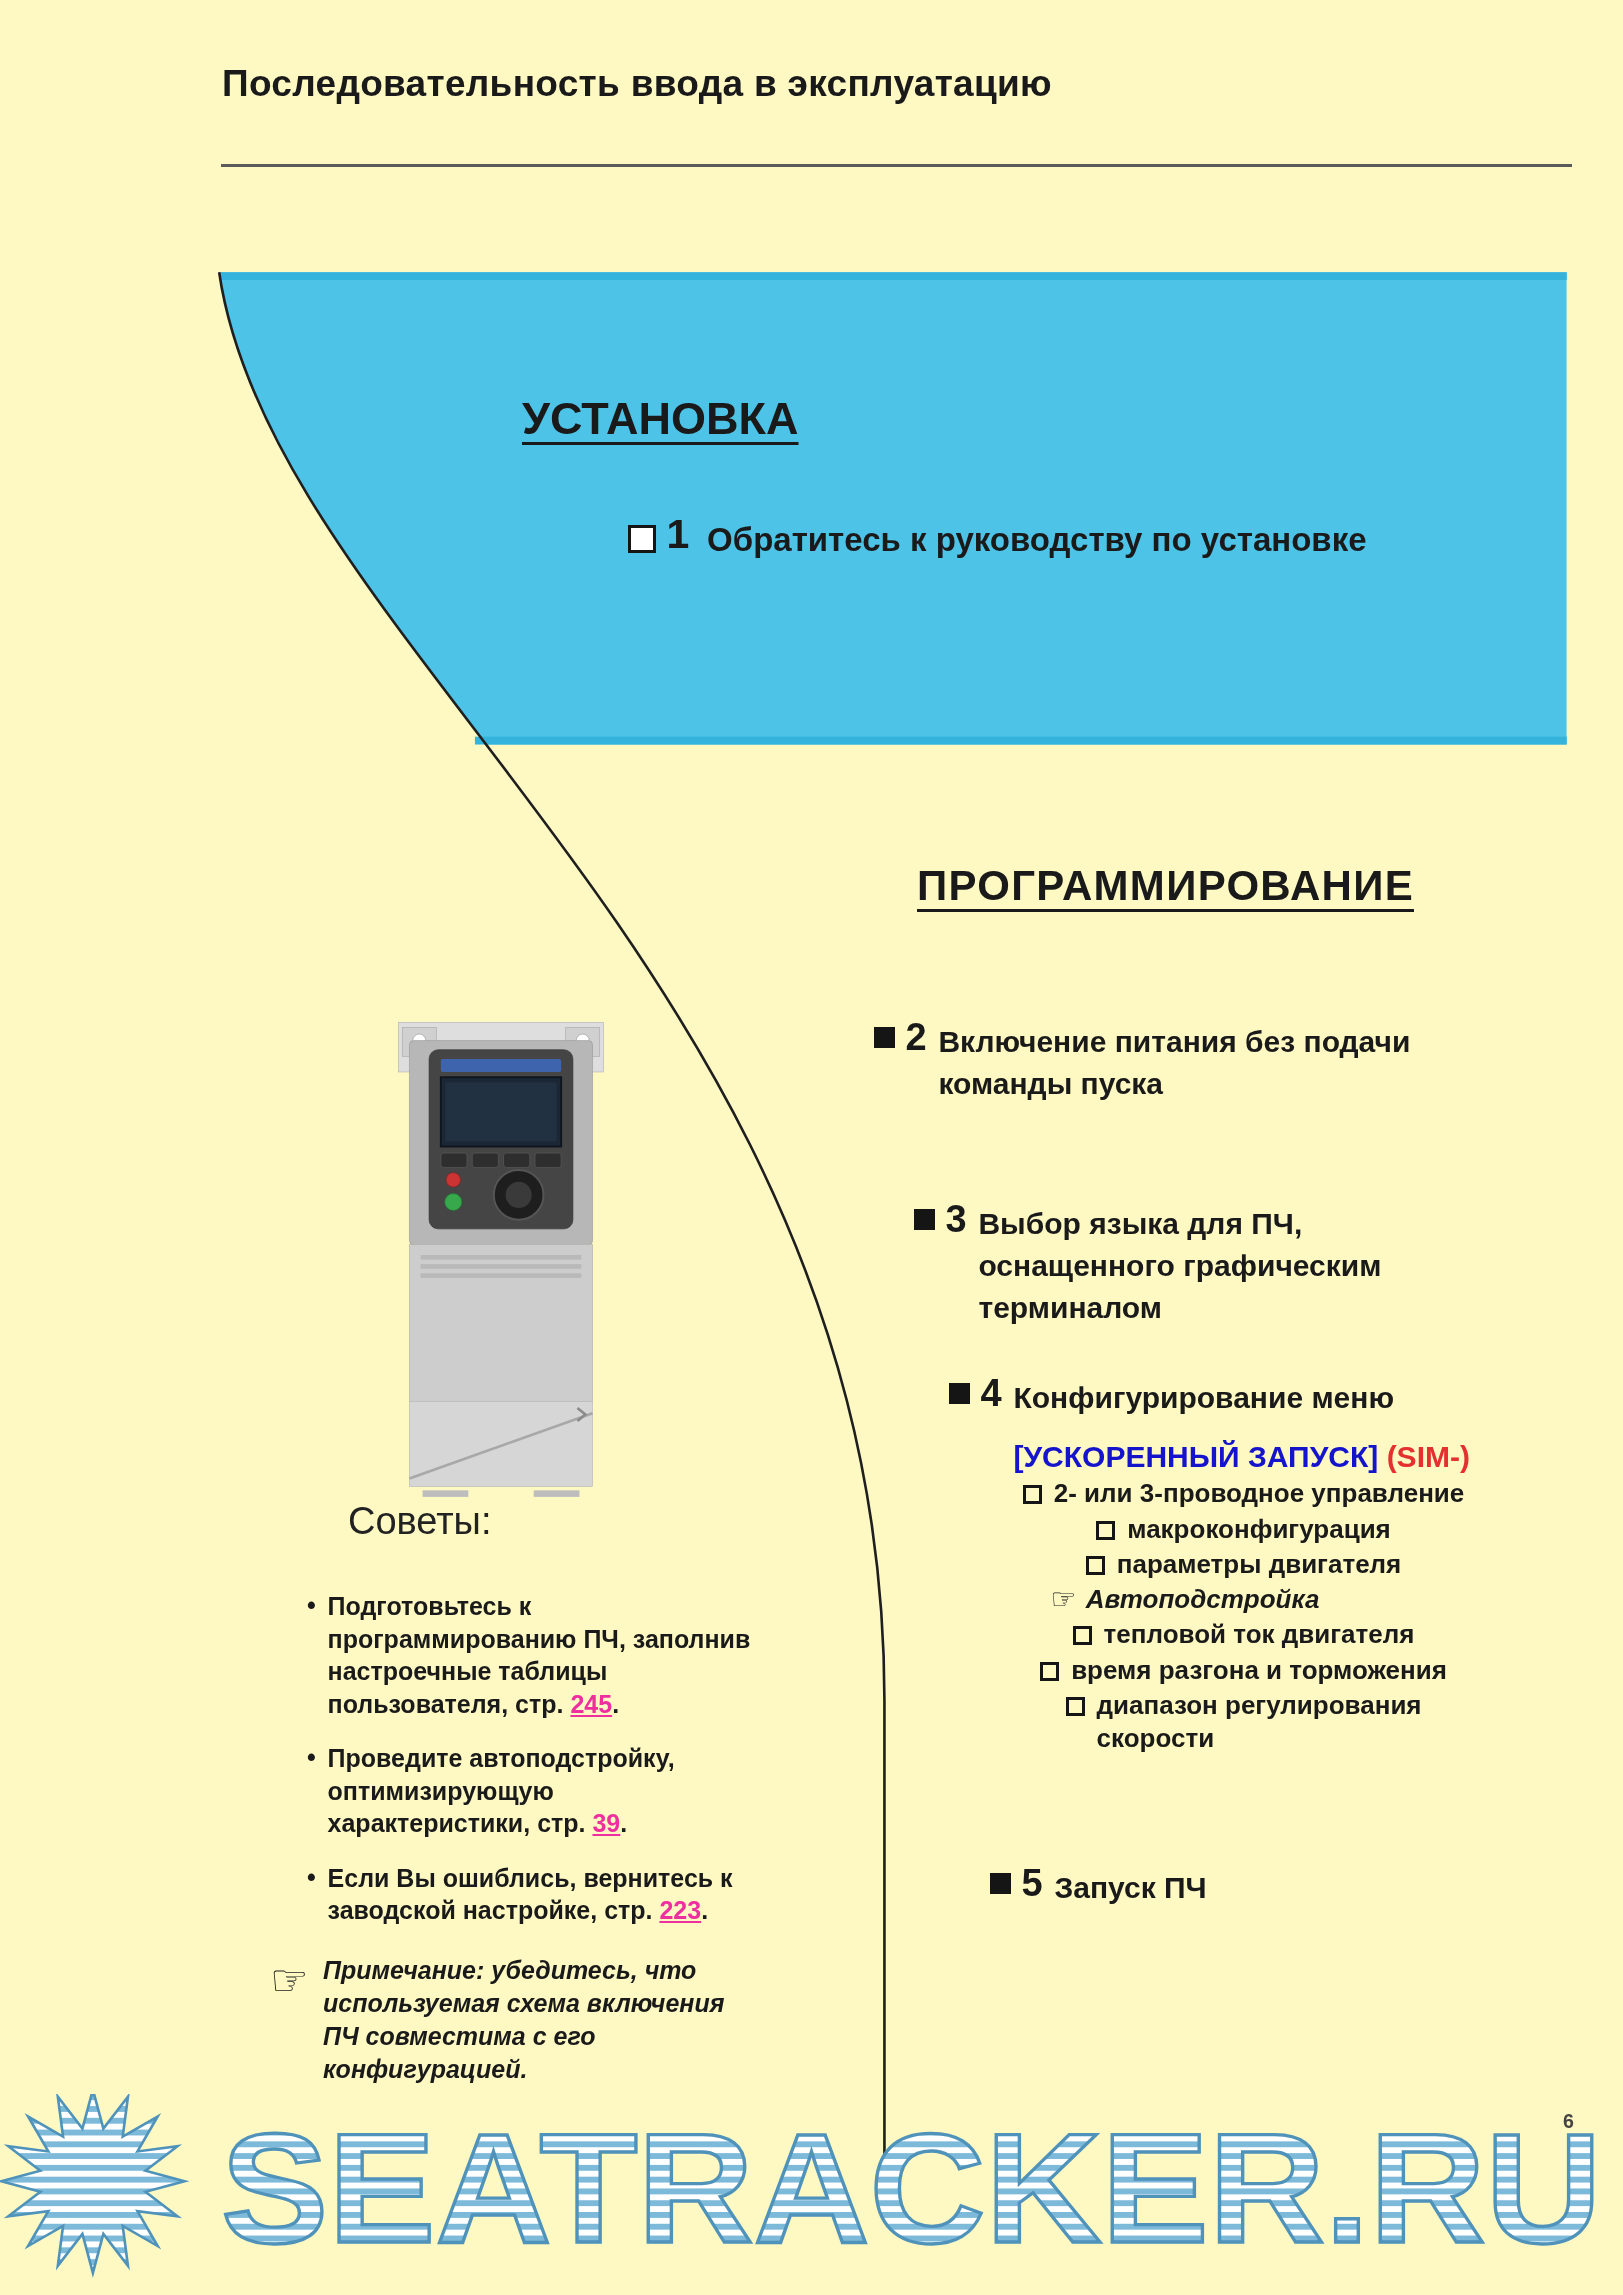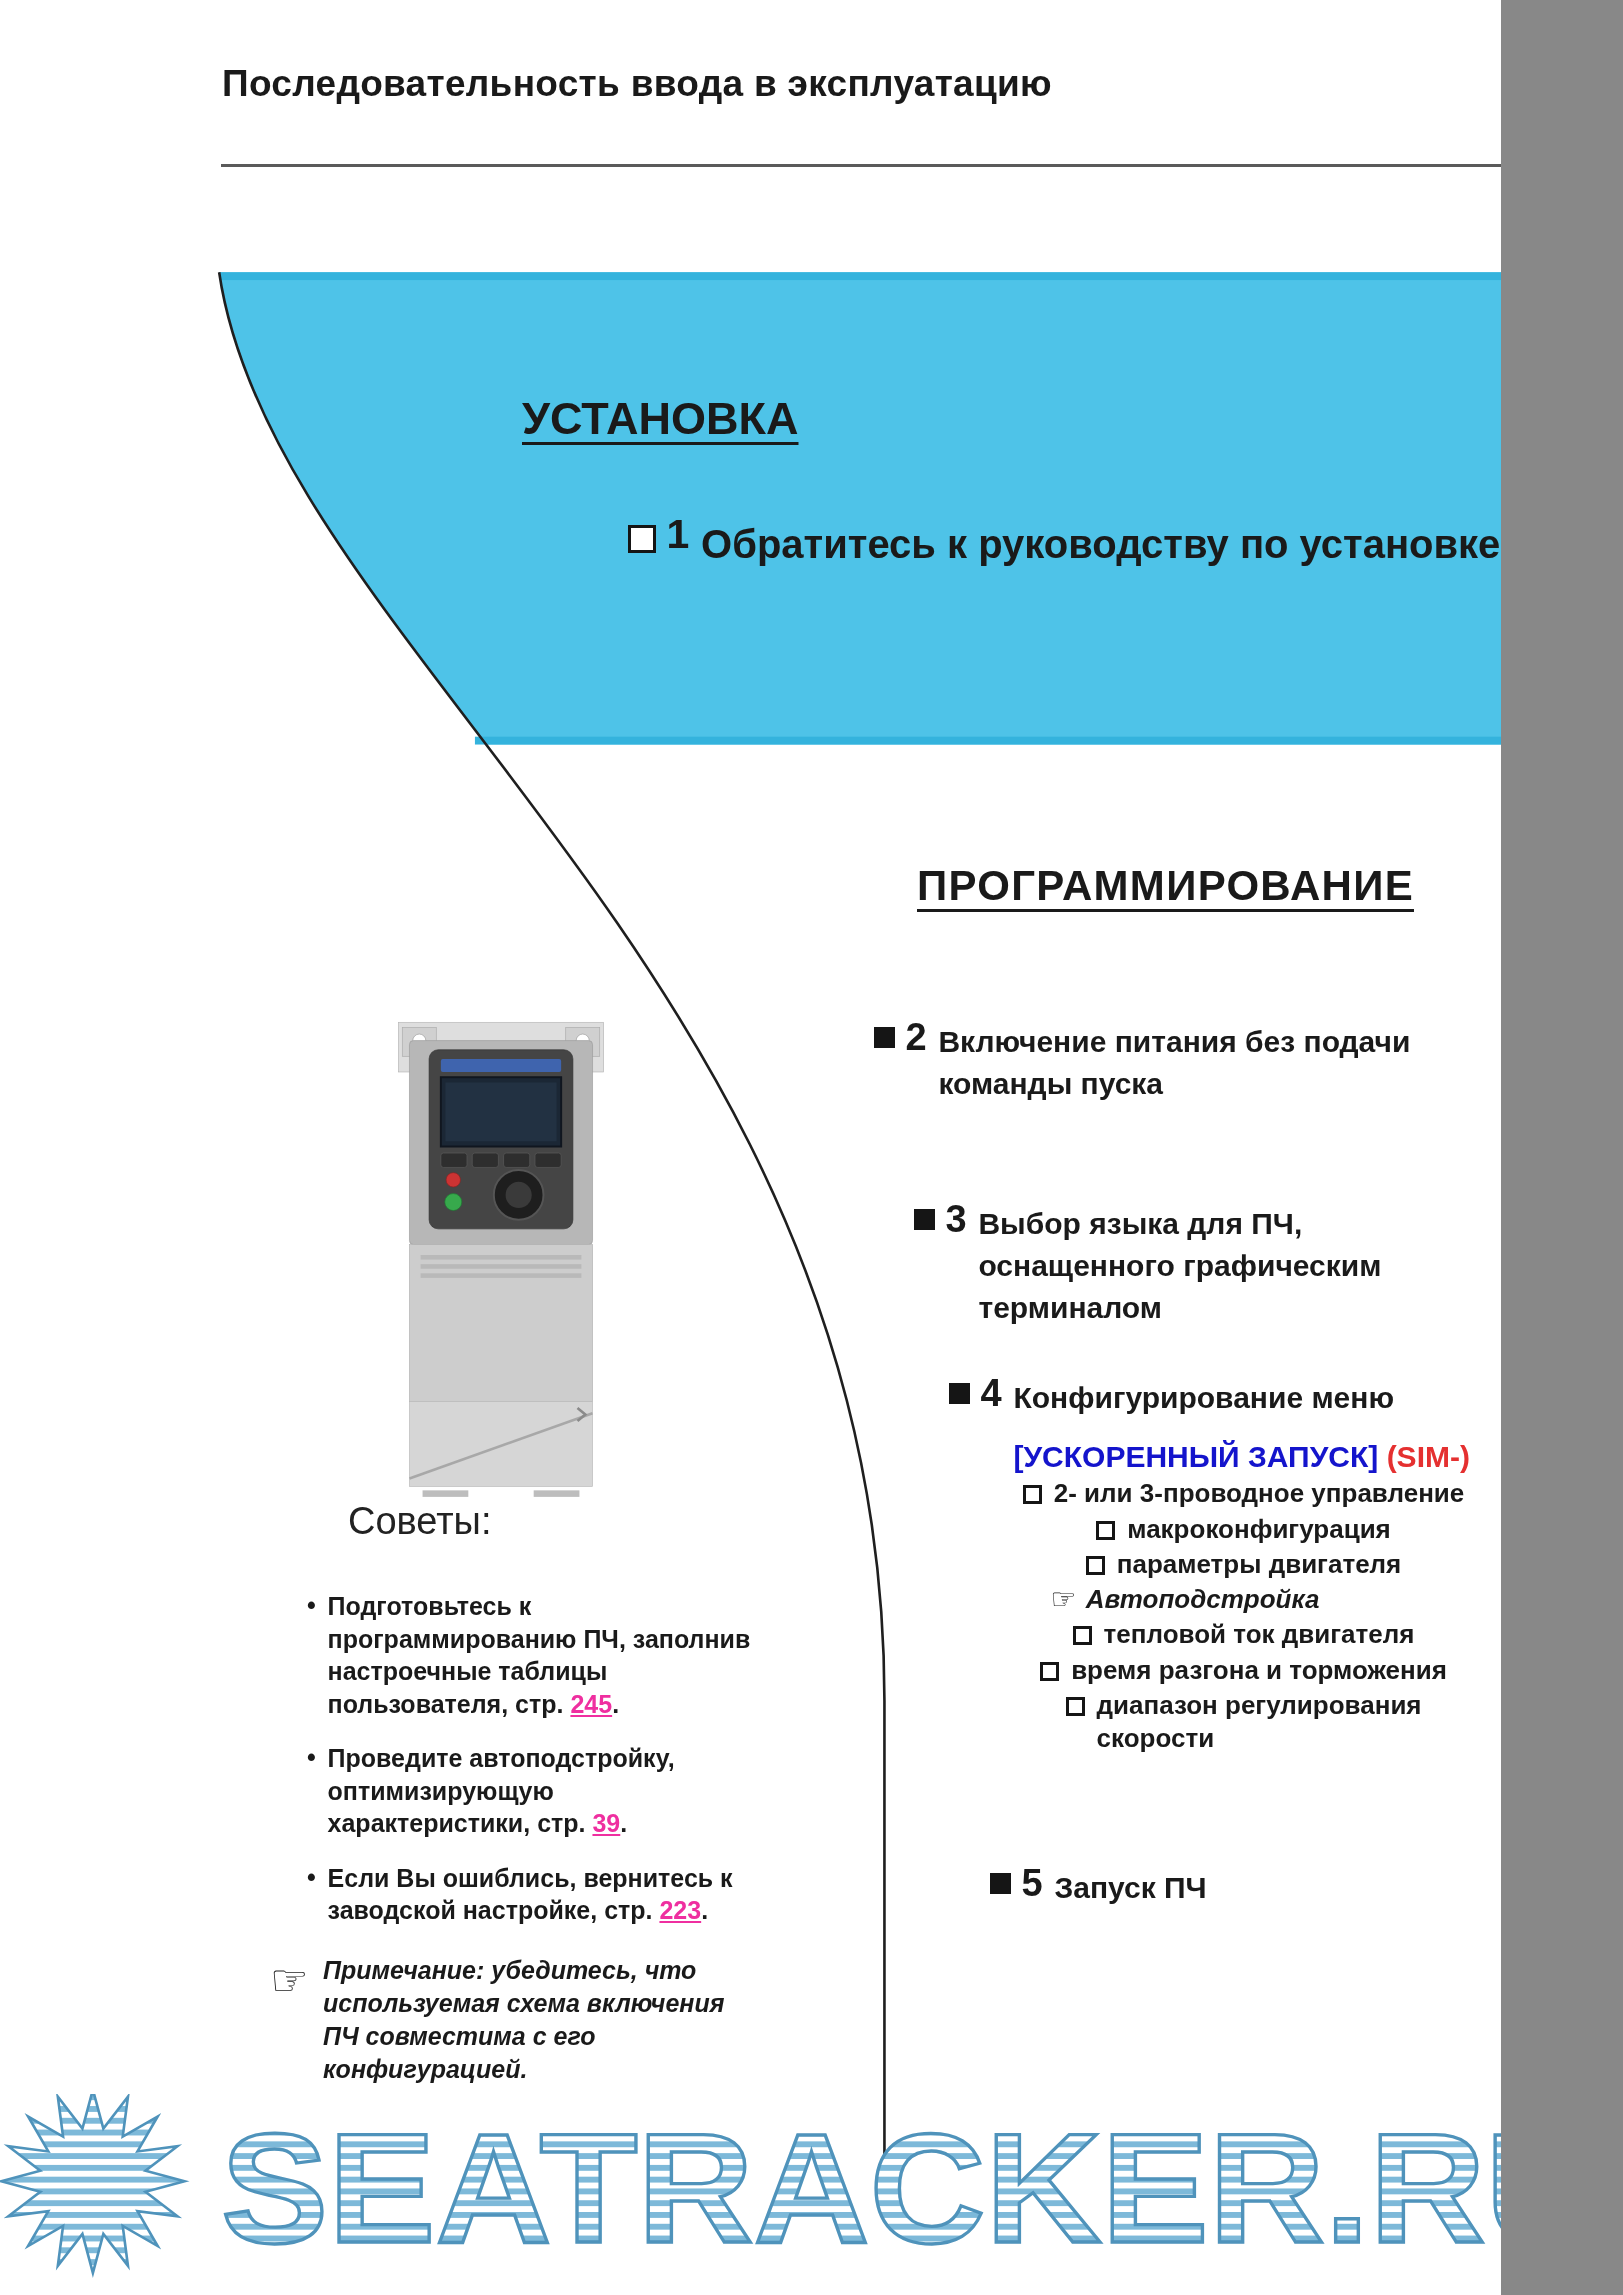--- a/index.html
+++ b/index.html
@@ -1,34 +1,34 @@
 <!DOCTYPE html>
 <html style="font-size:10.5px"><head>
 <meta charset="utf-8">
 <style>
   html,body{margin:0;padding:0;background:#888;}
   .page{
-    position:relative;width:1501px;height:2295px;background:#ffffff;
+    position:relative;width:1623px;height:2295px;background:#fef9c3;
     font-family:"Liberation Sans",sans-serif;color:#1a1a1a;overflow:hidden;
   }
   .abs{position:absolute;}
   
   .hdr{left:222px;top:63px;font-size:37px;font-weight:bold;letter-spacing:0.3px;}
   .hdr-rule{left:221px;top:164px;width:1351px;height:2.6px;background:#5a5a5a;}
   
   .swoosh{left:0;top:0;}
   
   .install-heading{left:522px;top:393px;font-size:45px;font-weight:bold;
     text-decoration:underline;text-decoration-thickness:3.3px;text-underline-offset:7.9px;}
   .step{position:absolute;display:flex;align-items:flex-start;}
   .chk-lg{width:22px;height:22px;border:3.9px solid #151515;background:#fff;margin-top:10.5px;flex:none;}
   .sq{width:21px;height:21px;background:#151515;margin-top:9.2px;flex:none;}
   .num{font-size:41px;font-weight:bold;line-height:1;margin:0 11.8px 0 10.5px;}
   .num-md{font-size:38px;}
-  .txt-lg{font-size:40px;font-weight:bold;line-height:1.25;margin-top:5.2px;}
+  .txt-lg{font-size:33px;font-weight:bold;line-height:1.25;margin-top:5.2px;margin-left:6px;}
   .txt{font-size:30px;font-weight:bold;line-height:1.4;margin-top:2.6px;}
   .step1{left:628px;top:514px;}
   
   .prog-heading{left:917px;top:862px;font-size:42px;font-weight:bold;letter-spacing:1.3px;
     text-decoration:underline;text-decoration-thickness:3.3px;text-underline-offset:9.2px;}
   .step2{left:874px;top:1018px;}
   .step3{left:914px;top:1200px;}
   .step4{left:949px;top:1374px;}
   .step5{left:990px;top:1864px;}
   .menuline{font-size:30px;font-weight:bold;margin-top:21px;white-space:nowrap;}

